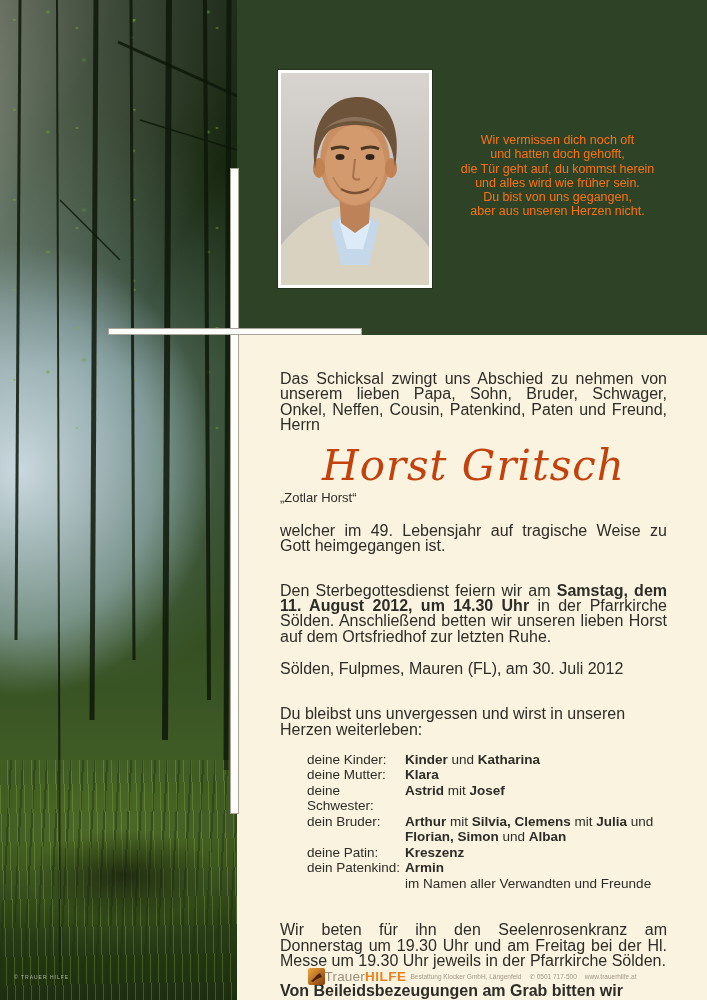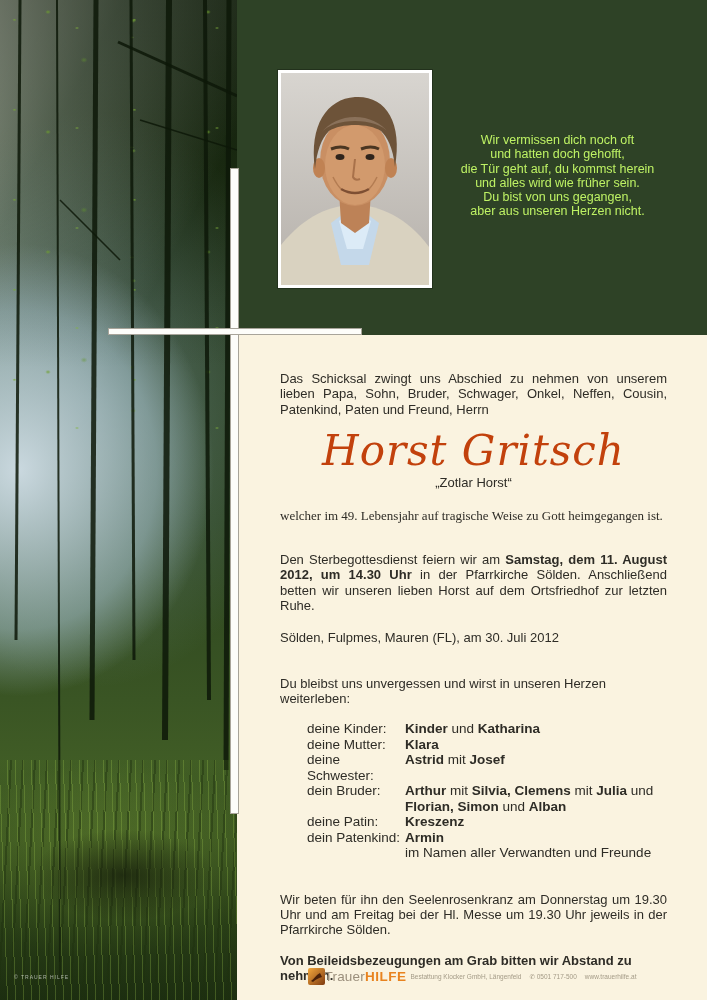--- a/index.html
+++ b/index.html
@@ -48,40 +48,40 @@
     position:absolute;left:237px;top:0;width:470px;height:335px;
     background:#2e4226;
   }
   .portrait{
     position:absolute;left:41px;top:70px;width:148px;height:212px;
     background:#fff;padding:3px;box-shadow:0 0 0 1px rgba(0,0,0,.25);
   }
   .portrait svg{display:block;}
   .poem{
     position:absolute;left:218px;top:133px;width:205px;
-    text-align:center;font-size:12.5px;line-height:14.3px;color:#bef264;
+    text-align:center;font-size:12.5px;line-height:14.3px;color:#f97316;
   }
   
   .bar{position:absolute;background:#fdfdfa;border:1px solid #a8a49a;z-index:5;box-sizing:border-box;}
   .bar-v{left:230px;top:168px;width:9px;height:646px;}
   .bar-h{left:108px;top:328px;width:254px;height:7px;}
   
   .cream-panel{
     position:absolute;left:237px;top:335px;width:470px;height:665px;
     background:#faf3e0;
   }
   .content{position:absolute;left:43px;top:36px;width:387px;}
-  .para{font-size:13px;line-height:15.3px;text-align:justify;margin:0;}
+  .para{font-size:16px;line-height:15.3px;text-align:justify;margin:0;}
   .name{
     margin:10px 0 0;text-align:center;
     font-family:"DejaVu Serif",serif;font-style:italic;font-weight:400;
     font-size:42px;line-height:48px;color:#c2410c;letter-spacing:1px;
   }
-  .nickname{text-align:center;font-size:13px;line-height:15px;margin:0;}
-  .ageline{margin:18px 0 0;font-family:Liberation Serif, serif;}
+  .nickname{font-size:13px;line-height:15px;margin:0;}
+  .ageline{margin:18px 0 0;}
   .service{margin:29px 0 0;}
   .dateline{margin:17px 0 0;text-align:left;}
   .remember{margin:30px 0 15px;text-align:left;}
   .family{margin:2px 0 0 27px;font-size:13.5px;line-height:15.5px;}
   .family .row{display:flex;}
   .family .lbl{width:98px;flex:0 0 98px;}
   .family .val{width:262px;}
   .prayer{margin:31px 0 0;}
   .condolence{margin:15px 0 0;font-weight:bold;text-align:left;}
   

